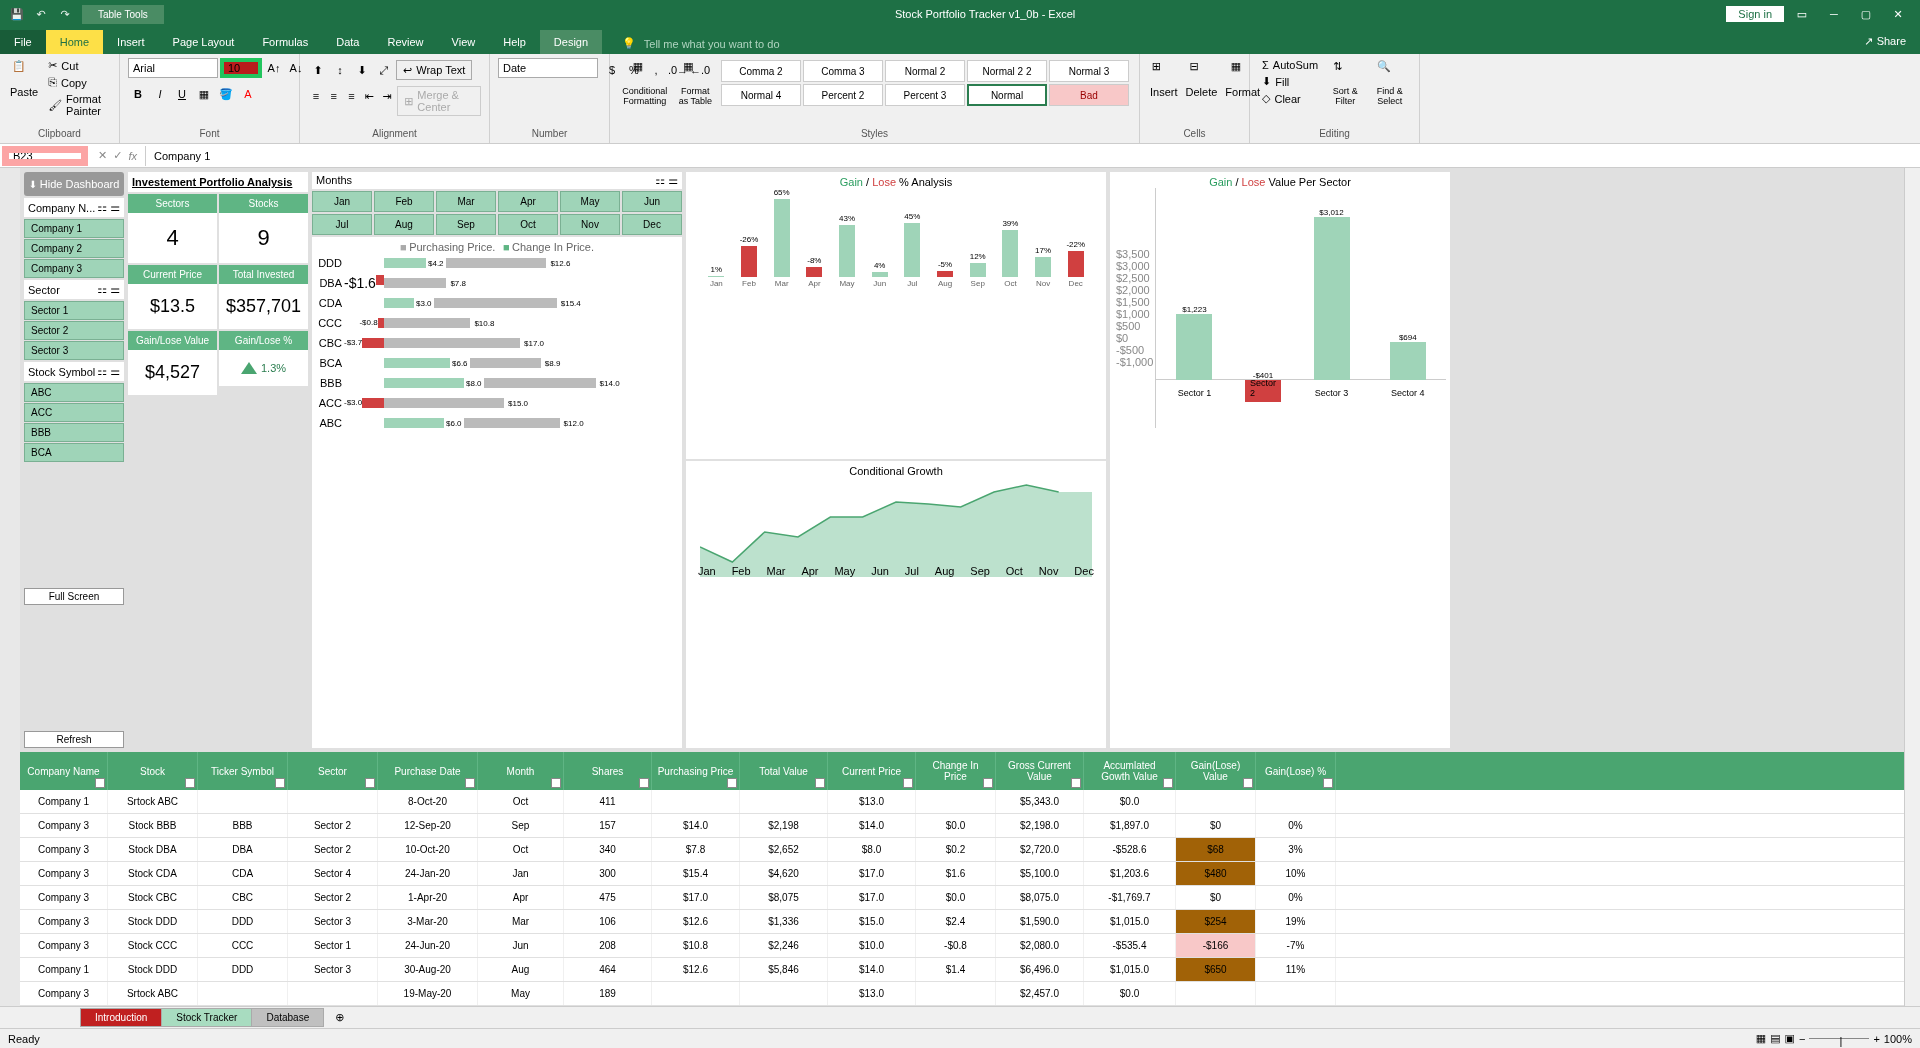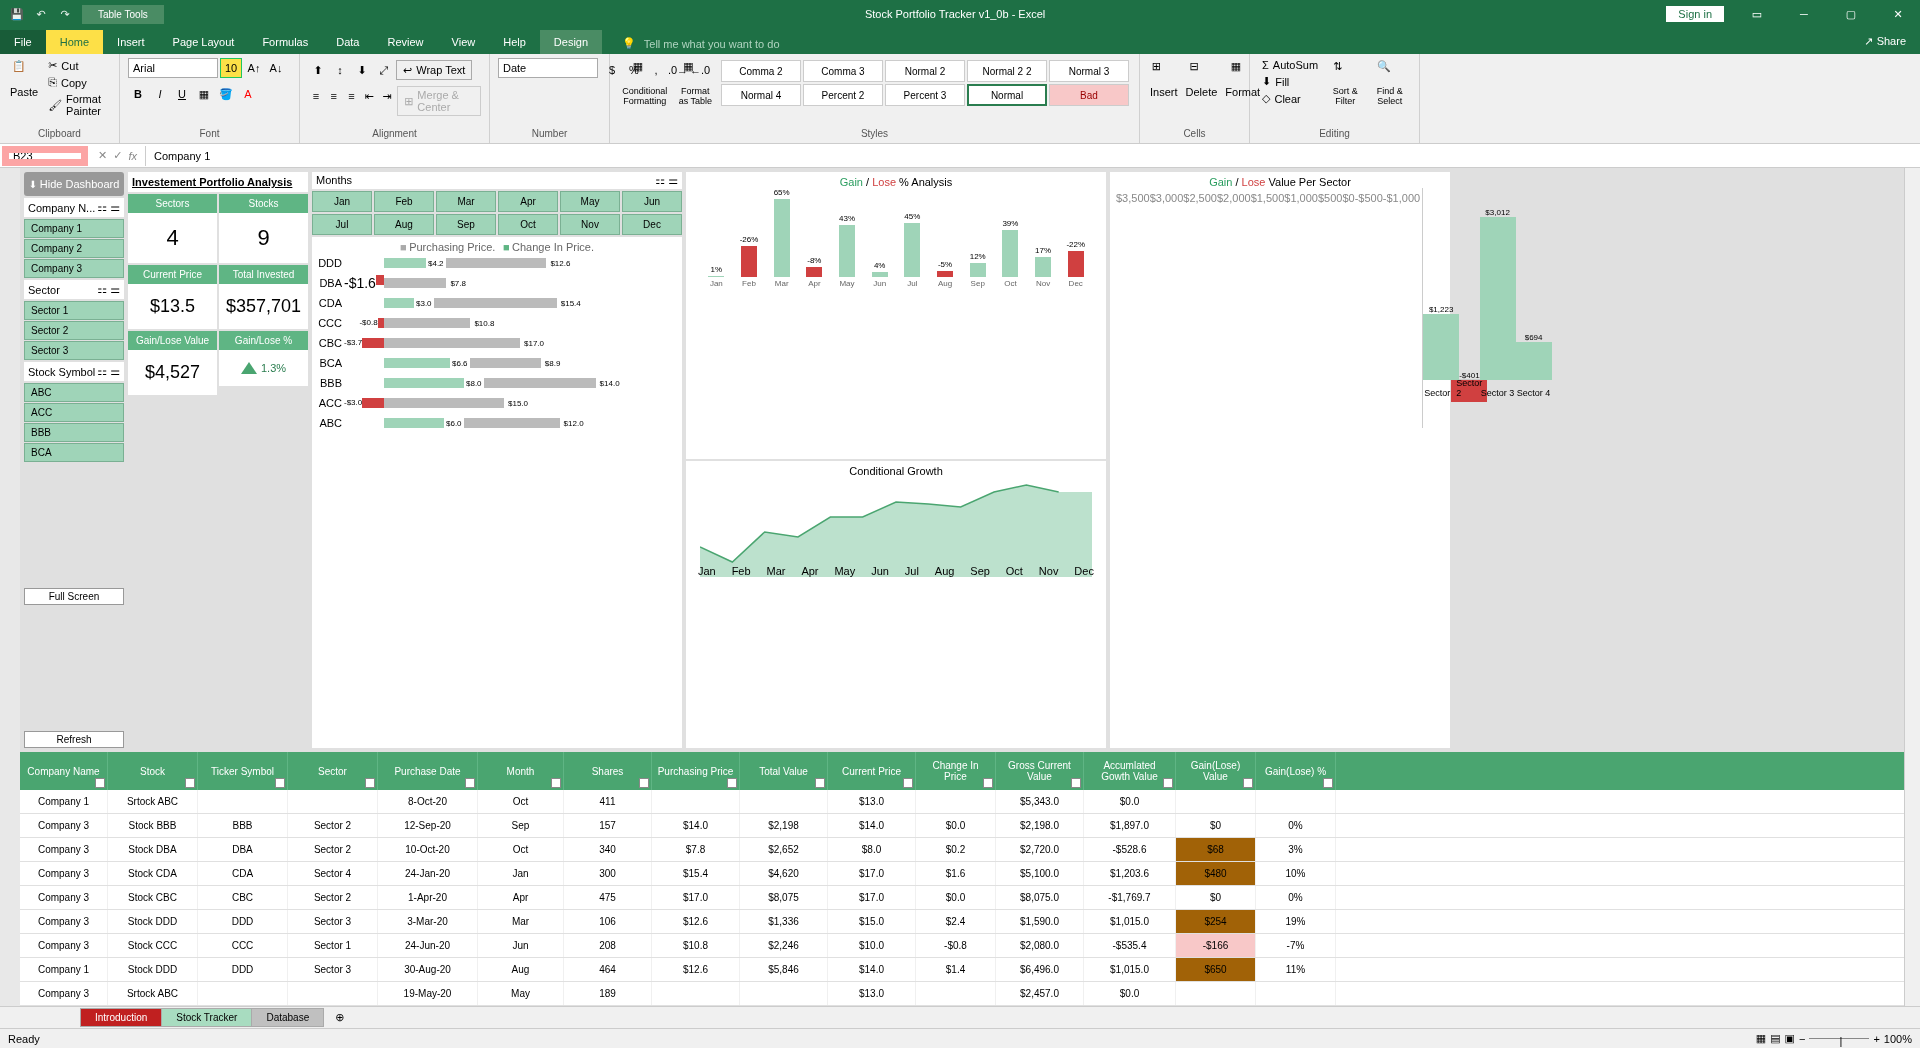--- a/index.html
+++ b/index.html
@@ -2,39 +2,39 @@
 <html><head>
 <meta charset="utf-8">
 <style>
 *{margin:0;padding:0;box-sizing:border-box;font-family:'Segoe UI',Arial,sans-serif;font-size:11px;}
 body{background:#fff;overflow:hidden;}
 .titlebar{height:28px;background:#1e7045;display:flex;align-items:center;color:#fff;}
 .qat{display:flex;align-items:center;padding:0 8px;gap:6px;}
 .qat-btn{width:18px;height:18px;display:flex;align-items:center;justify-content:center;opacity:0.9;}
 .title-center{flex:1;text-align:center;}
 .title-tools{background:#4a8c64;padding:4px 16px;font-size:10px;margin-right:80px;}
-.title-right{display:flex;align-items:center;gap:19px;padding-right:8px;}
+.title-right{display:flex;align-items:center;gap:4px;padding-right:8px;}
 .signin-btn{background:#fff;color:#1e7045;padding:2px 12px;font-size:11px;}
 .win-btn{width:28px;height:22px;display:flex;align-items:center;justify-content:center;}
 .ribbon-tabs{height:26px;background:#1e7045;display:flex;align-items:flex-end;color:#fff;}
 .rtab{padding:6px 14px;font-size:11px;cursor:pointer;}
 .rtab.active{background:#fde047;color:#1e7045;}
 .rtab.file{background:#185c38;}
 .tell-me{margin-left:20px;display:flex;align-items:center;gap:8px;color:#b0d4c0;padding-bottom:4px;}
 .share{margin-left:auto;padding:6px 14px;}
 .ribbon{height:90px;background:#f0f0f0;border-bottom:1px solid #ccc;display:flex;}
 .rgroup{border-right:1px solid #d0d0d0;padding:4px 8px;display:flex;flex-direction:column;justify-content:space-between;position:relative;}
 .rgroup-label{text-align:center;font-size:10px;color:#555;}
 .rgroup-content{flex:1;display:flex;gap:4px;align-items:flex-start;}
 .big-btn{display:flex;flex-direction:column;align-items:center;gap:2px;padding:2px;}
 .big-btn .icon{width:24px;height:24px;}
 .sm-row{display:flex;flex-direction:column;gap:2px;font-size:11px;}
 .sm-btn{padding:1px 4px;display:flex;align-items:center;gap:4px;}
 .font-sel{width:90px;height:20px;border:1px solid #aaa;background:#fff;padding:0 4px;}
-.size-sel{width:22px;height:20px;border:1px solid #22c55e;background:#fde047;padding:0 4px;}
+.size-sel{width:42px;height:20px;border:4px solid #22c55e;background:#b91c1c;padding:0 4px;}
 .btn-row{display:flex;gap:2px;margin-top:2px;}
 .ico-btn{width:20px;height:20px;border:1px solid transparent;display:flex;align-items:center;justify-content:center;}
 .styles-gallery{display:grid;grid-template-columns:repeat(5,80px);gap:2px;padding:2px;}
 .style-cell{height:22px;border:1px solid #ccc;display:flex;align-items:center;justify-content:center;font-size:10px;background:#fff;}
 .style-cell.sel{border:2px solid #2a7d4f;}
 .style-cell.bad{background:#f8c8c8;color:#900;}
 .formula-bar{height:24px;display:flex;align-items:center;border-bottom:1px solid #ccc;background:#fff;}
 .name-box{width:86px;border:7px solid #fca5a5;height:20px;margin:2px;padding:0 4px;}
 .fx-icons{display:flex;gap:6px;padding:0 8px;color:#888;border-right:1px solid #ccc;height:20px;align-items:center;}
 .fx-content{flex:1;padding:0 8px;}
@@ -573,21 +573,21 @@
                 <span>Oct</span>
                 <span>Nov</span>
                 <span>Dec</span>
               </div>
           </div>
         </div>
       </div>
       <div class="sector-col">
         <div class="chart-title"><span class="gain">Gain</span> / <span class="lose">Lose</span> <span>Value Per Sector</span></div>
         <div style="display:flex;height:240px">
-          <div style="display:flex;flex-direction:row;justify-content:flex-start;font-size:8px;color:#888;padding:4px 2px" id="sector-ticks">
+          <div style="display:flex;flex-direction:column;justify-content:center;font-size:8px;color:#888;padding:4px 2px" id="sector-ticks">
               <div>$3,500</div>
               <div>$3,000</div>
               <div>$2,500</div>
               <div>$2,000</div>
               <div>$1,500</div>
               <div>$1,000</div>
               <div>$500</div>
               <div>$0</div>
               <div>-$500</div>
               <div>-$1,000</div>

